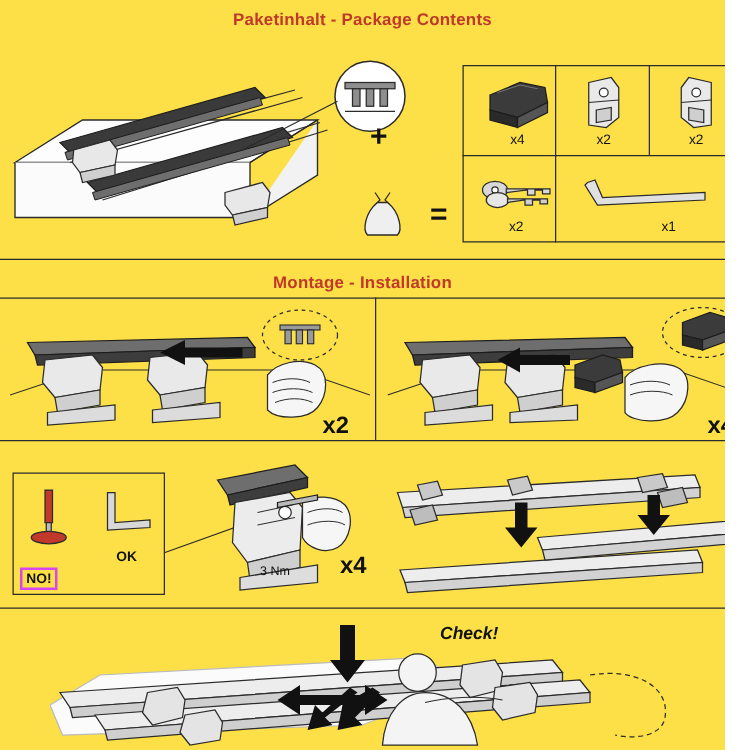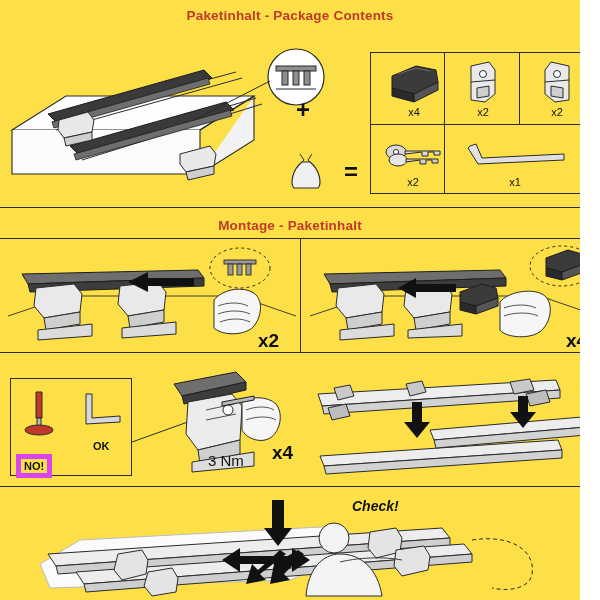--- a/index.html
+++ b/index.html
@@ -48,21 +48,21 @@
     text-align: center;
   }
   .bigqty {
     position: absolute;
     font-size: 19px;
     font-weight: bold;
     color: #111;
   }
   .note {
     position: absolute;
-    font-size: 15px;
+    font-size: 10px;
     color: #111;
   }
   .check {
     position: absolute;
     font-size: 14px;
     font-weight: bold;
     font-style: italic;
     color: #111;
   }
   .plus, .eq {
@@ -80,37 +80,37 @@
   .cellsep {
     position: absolute;
     width: 1px;
     background: #2b2b2b;
   }
   .nolabel {
     position: absolute;
     font-size: 11px;
     font-weight: bold;
     color: #111;
-    border: 5px solid #d946ef;
+    border: 2px solid #d946ef;
     padding: 1px 3px;
   }
   .oklabel {
     position: absolute;
     font-size: 11px;
     font-weight: bold;
     color: #111;
   }
 </style>
 </head>
 <body>
 
 <div id="sheet">
 
   <div class="title" id="title-package">Paketinhalt - Package Contents</div>
-  <div class="title" id="title-install">Montage - Paketinhalt</div>
+  <div class="title" id="title-install">Montage - Installation</div>
 
   <div class="hline" style="top:207px;"></div>
   <div class="hline" style="top:238px;"></div>
   <div class="hline" style="top:352px;"></div>
   <div class="hline" style="top:486px;"></div>
   <div class="vline" style="left:300px; top:238px; height:114px;"></div>
 
   <svg style="position:absolute; left:4px; top:34px;" width="262" height="170" viewBox="0 0 262 170">
     <g fill="none" stroke="#2b2b2b" stroke-width="1.1">
 
@@ -215,21 +215,21 @@
       <path d="M22 19 L54 19 L54 23 L48 23 L48 20 L42 20 L42 24 L36 24 L36 20 L22 22 Z" fill="#cfcfcf"></path>
     </g>
   </svg>
   <div class="qty" style="left:384px; top:176px; width:58px;">x2</div>
 
   <svg style="position:absolute; left:464px; top:142px;" width="110" height="32" viewBox="0 0 110 32">
     <g stroke="#2b2b2b" stroke-width="1" fill="#e0e0e0">
       <path d="M6 4 L12 2 L18 16 L100 12 L100 18 L14 22 L4 6 Z"></path>
     </g>
   </svg>
-  <div class="qty" style="left:470px; top:176px; width:90px;">x1</div>
+  <div class="qty" style="left:490px; top:176px; width:90px;">x1</div>
 
   <svg style="position:absolute; left:8px; top:244px;" width="288" height="104" viewBox="0 0 288 104">
     <g fill="none" stroke="#2b2b2b" stroke-width="1">
 
       <path d="M0 72 L60 52 L230 52 L288 72" stroke-width="0.9"></path>
 
       <path d="M14 30 L190 26 L196 34 L20 40 Z" fill="#6e6e6e" stroke="#1d1d1d"></path>
       <path d="M20 40 L196 34 L196 42 L22 48 Z" fill="#3d3d3d" stroke="#1d1d1d"></path>
 
       <path d="M28 44 L66 40 L74 50 L72 68 L36 74 L26 62 Z" fill="#e9e9e9"></path>

